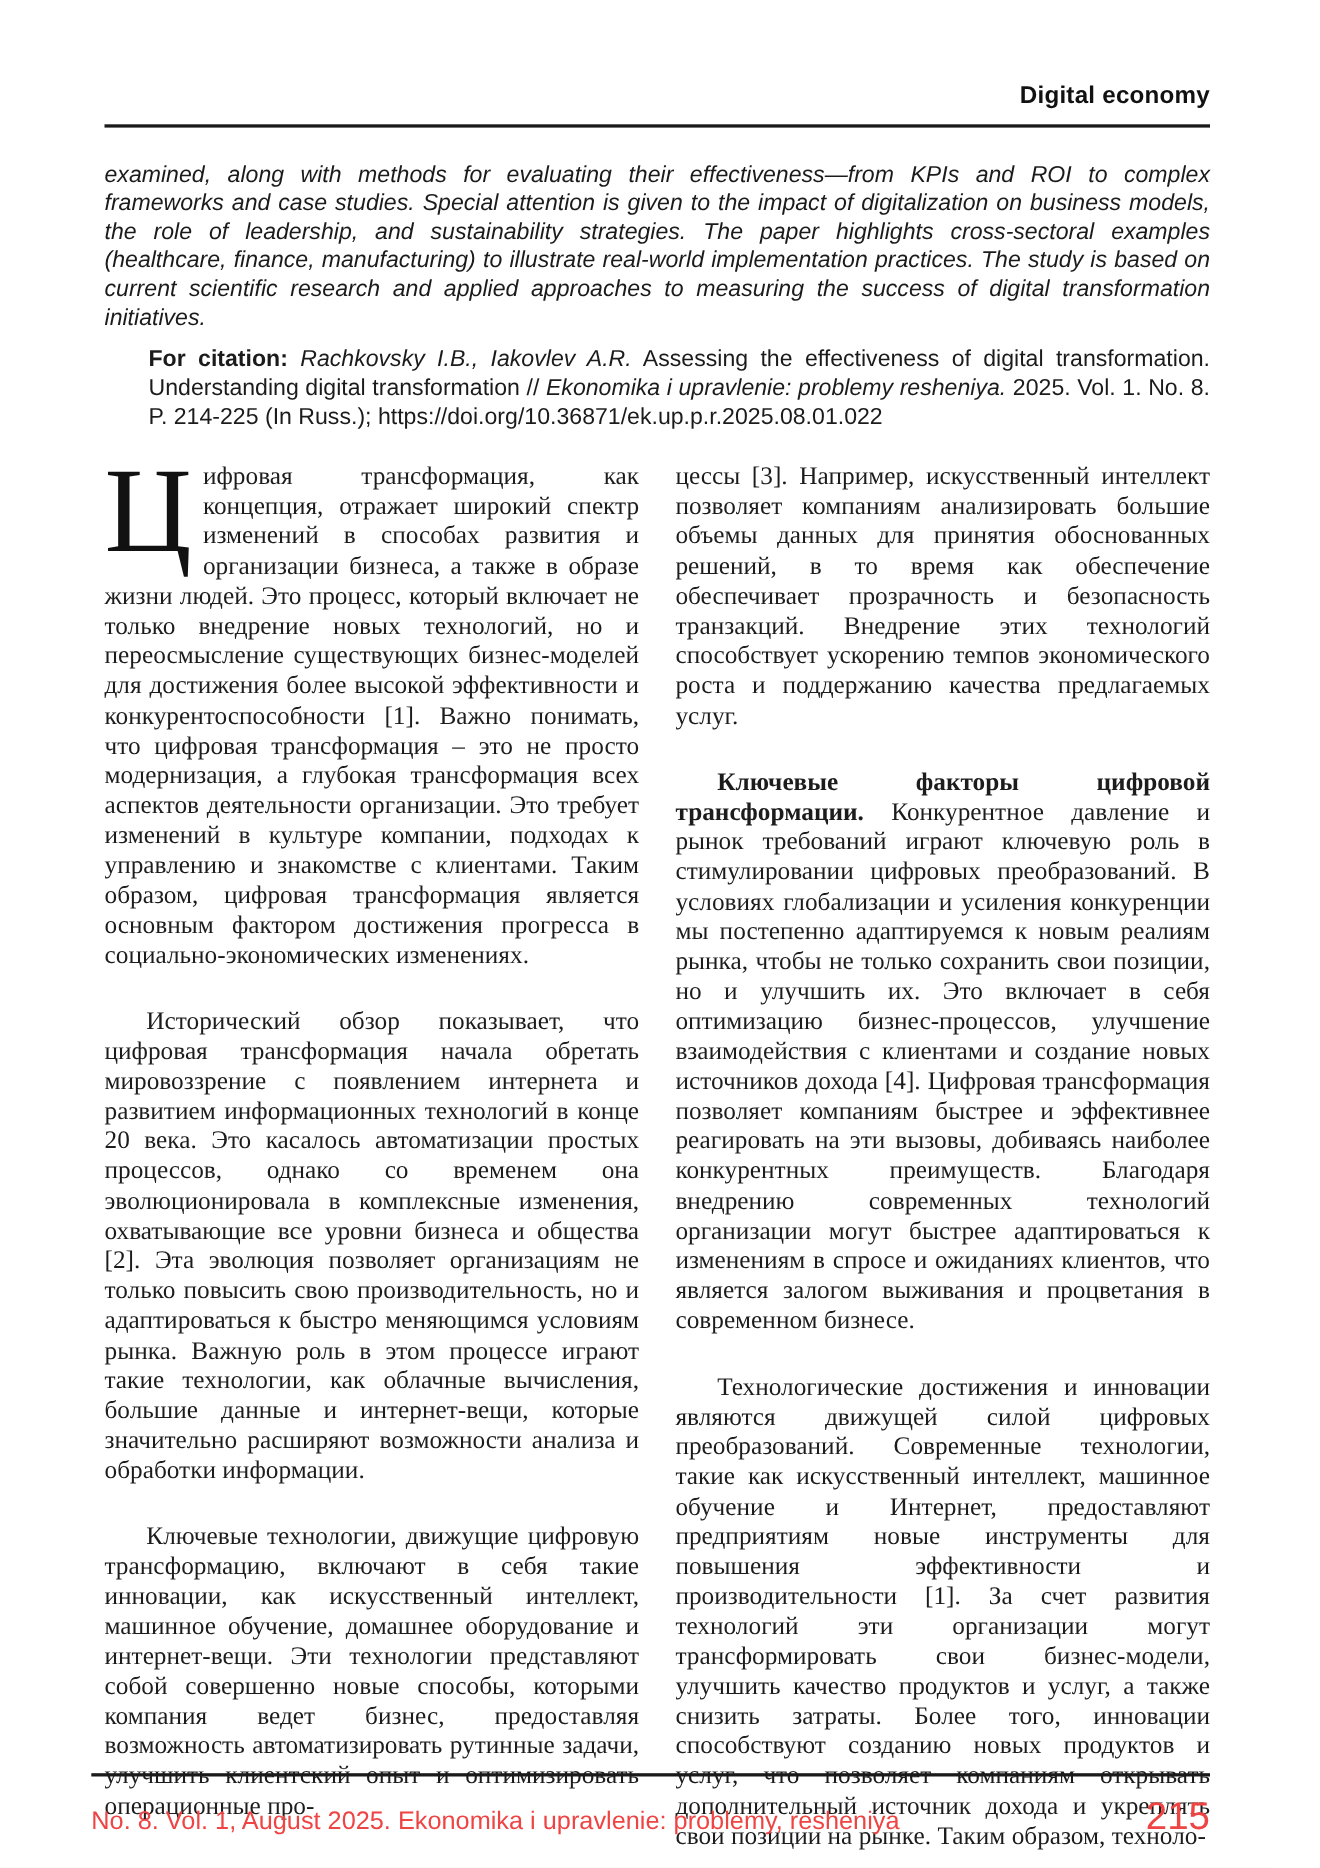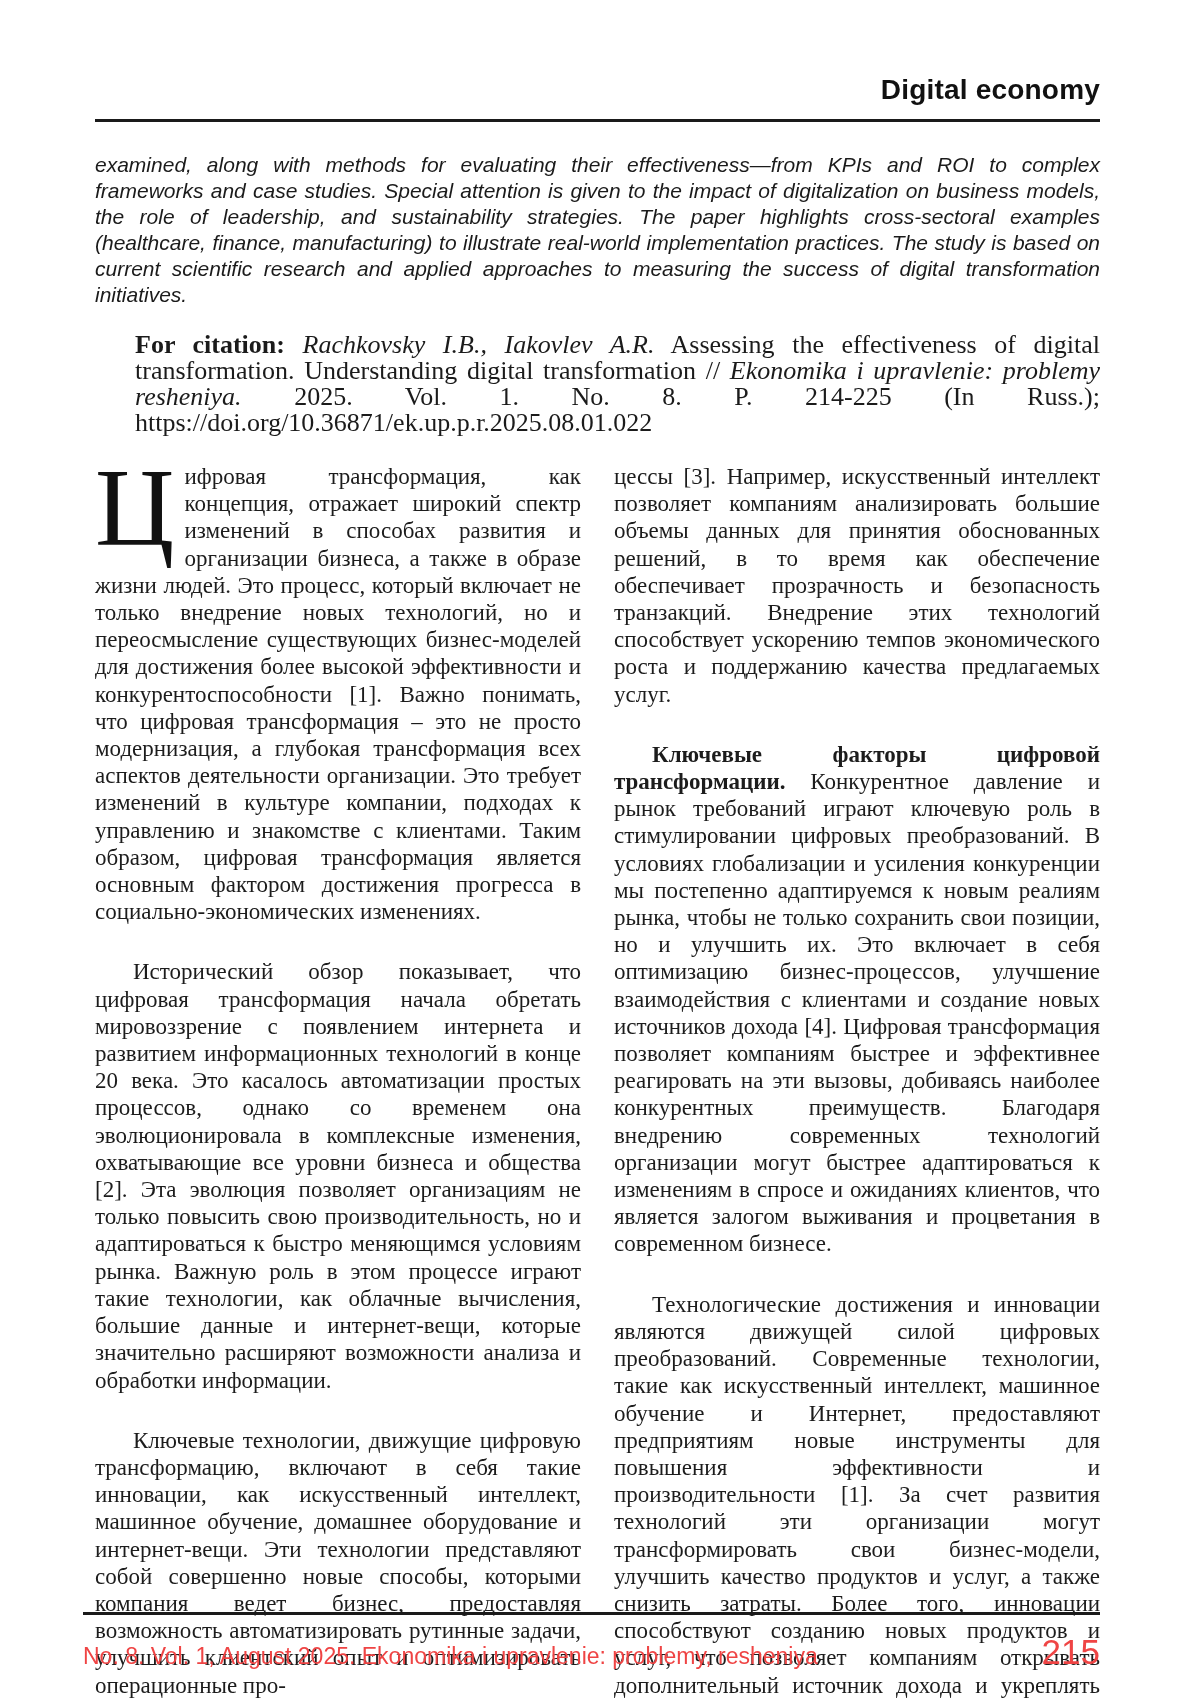--- a/index.html
+++ b/index.html
@@ -18,21 +18,21 @@
     left: 95px;
     right: 100px;
     top: 0;
   }
   
   .running-head {
     padding-top: 74px;
     text-align: right;
     font-family: "Liberation Sans", sans-serif;
     font-weight: bold;
-    font-size: 28px;
+    font-size: 22px;
     letter-spacing: 0.2px;
     color: #111;
   }
   .rule { height: 3px; background: #1a1a1a; }
   .header-rule { margin-top: 13px; }
 
   
   .abstract {
     margin-top: 30px;
     font-family: "Liberation Sans", sans-serif;
@@ -40,23 +40,23 @@
     font-size: 21px;
     line-height: 26px;
     text-align: justify;
   }
   .abstract p { margin: 0; }
   .keywords { text-indent: 40px; }
   .kw-label { font-weight: bold; }
 
   
   .citation {
-    margin: 24px 0 0 40px;
-    font-family: Liberation Serif, serif;
-    font-size: 26px;
+    margin: 12px 0 0 40px;
+    font-family: Liberation Sans, sans-serif;
+    font-size: 21px;
     line-height: 26px;
     text-align: justify;
   }
   .cit-label { font-weight: bold; }
   .cit-italic { font-style: italic; }
 
   
   .columns {
     margin-top: 27px;
     display: flex;

